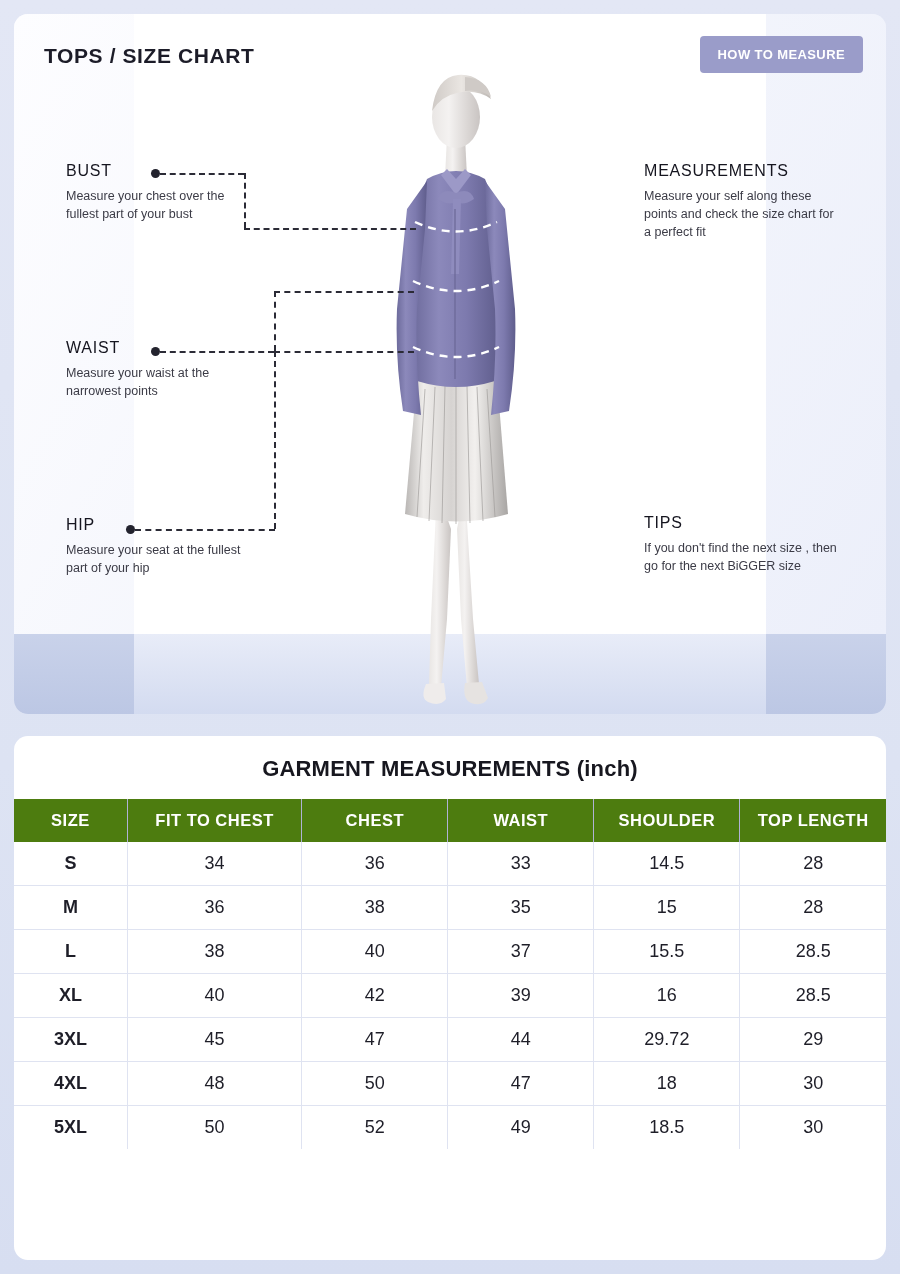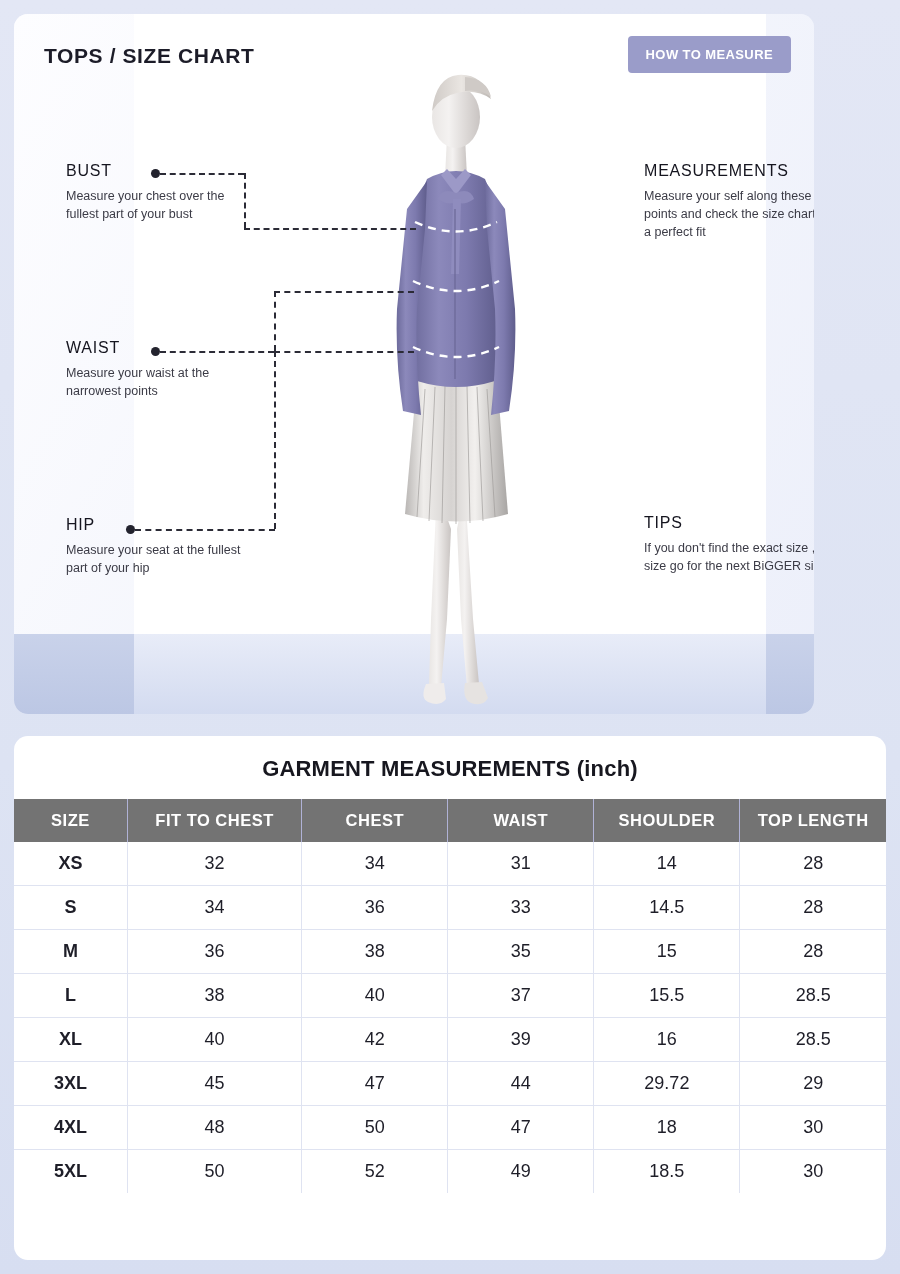--- a/index.html
+++ b/index.html
@@ -12,21 +12,21 @@
   .page {
     position: relative;
     width: 900px; height: 1274px;
     background: linear-gradient(180deg,#e3e7f5 0%, #dde3f3 60%, #d7def1 100%);
     padding: 14px;
   }
 
   
   .top-card {
     position: relative;
-    width: 800px; height: 700px;
+    width: 872px; height: 700px;
     background: linear-gradient(135deg,#f6f7fc 0%,#eef1fa 45%,#e9edf8 100%);
     border-radius: 14px;
     overflow: hidden;
   }
   .white-wall {
     position: absolute; left: 0; top: 0; width: 872px; height: 620px;
     background: linear-gradient(120deg,#fdfdff 0%,#f3f5fc 55%,#eceffa 100%);
   }
   .wall-inner {
     position: absolute; left: 120px; top: 0; width: 632px; height: 620px;
@@ -90,21 +90,21 @@
     width: 872px; height: 524px;
     background: #ffffff; border-radius: 14px; overflow: hidden;
   }
   .table-title {
     text-align: center; font-size: 22px; font-weight: bold;
     color: #17171f; padding: 20px 0 17px;
     letter-spacing: .2px;
   }
   table { width: 100%; border-collapse: collapse; }
   thead th {
-    background: #737373; color: #fff;
+    background: #4d7c0f; color: #fff;
     font-size: 16.5px; font-weight: bold; letter-spacing: .5px;
     padding: 12px 4px; text-align: center;
     border-right: 1px solid #b0b2d6;
     margin-top: 12px;
   }
   thead th:last-child { border-right: none; }
   tbody td {
     text-align: center; font-size: 18px; color: #1e1e28;
     padding: 11px 4px;
     border-bottom: 1px solid #dfe3f1;
@@ -226,21 +226,21 @@
     <div class="note note-meas">
       <h3>MEASUREMENTS</h3>
       <p>Measure your self along these points and check the size chart for a perfect fit</p>
     </div>
     <div class="note note-hip">
       <h3>HIP</h3>
       <p>Measure your seat at the fullest part of your hip</p>
     </div>
     <div class="note note-tips">
       <h3>TIPS</h3>
-      <p>If you don't find the exact size , size go for the next BiGGER size</p>
+      <p>If you don't find the next size , then go for the next BiGGER size</p>
     </div>
   </div>
 
   <div class="table-card">
     <div class="table-title">GARMENT MEASUREMENTS (inch)</div>
     <table>
       <colgroup>
         <col class="c-size">
           <col class="c-fit">
           <col class="c-rest">
@@ -253,28 +253,20 @@
             <th>SIZE</th>
             <th>FIT TO CHEST</th>
             <th>CHEST</th>
             <th>WAIST</th>
             <th>SHOULDER</th>
             <th>TOP LENGTH</th>
           </tr>
       </thead>
       <tbody id="tbody">
           <tr>
-            <td class="size-cell">XS</td>
-            <td>32</td>
-            <td>34</td>
-            <td>31</td>
-            <td>14</td>
-            <td>28</td>
-          </tr>
-          <tr>
             <td class="size-cell">S</td>
             <td>34</td>
             <td>36</td>
             <td>33</td>
             <td>14.5</td>
             <td>28</td>
           </tr>
           <tr>
             <td class="size-cell">M</td>
             <td>36</td>

